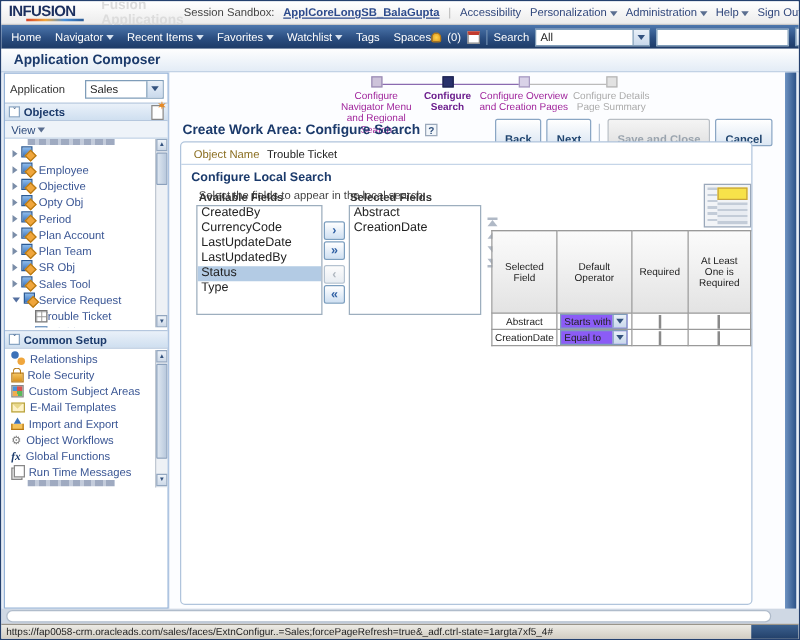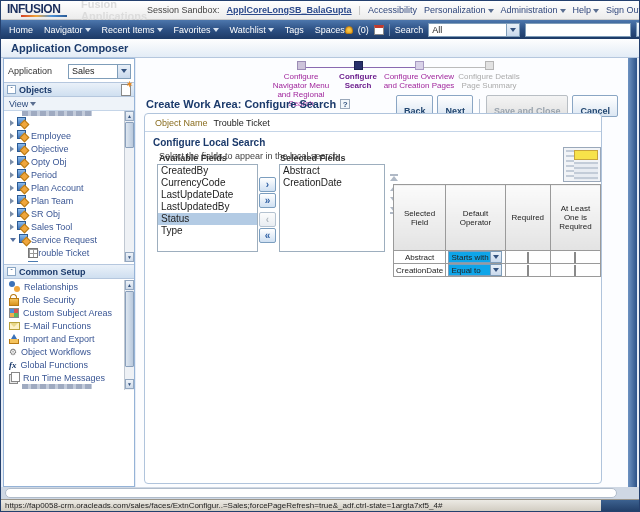--- a/index.html
+++ b/index.html
@@ -140,21 +140,21 @@
   
   .thumb { position:absolute; left:418px; top:33px; width:38px; height:35px; background:#f2f4f7; border:1px solid #9aa8ba; }
   .th-y { position:absolute; right:2px; top:2px; width:24px; height:10px; background:#f7e24a; border:1px solid #c8a43c; }
   .th-l { position:absolute; left:2px; top:2px; width:8px; height:30px; background:repeating-linear-gradient(#c3ccd8 0 2px,#f2f4f7 2px 5px); }
   .th-g { position:absolute; right:2px; top:14px; width:24px; height:18px; background:repeating-linear-gradient(#c3ccd8 0 2px,#e8ecf2 2px 5px); }
 
   
   .cfg-table { position:absolute; left:248px; top:70px; border-collapse:collapse; font-size:8px; color:#222; }
   .cfg-table th { background:linear-gradient(#fbfbfb,#e3e3e3); border:1px solid #9a9a9a; font-weight:normal; padding:19px 2px; height:22px; line-height:9px; text-align:center; }
   .cfg-table td { border:1px solid #9a9a9a; height:13px; text-align:center; padding:0 2px; }
-  .op-select { width:54px; height:12px; margin:0 auto; background:#0ea5e9; border:1px solid #7f9db9; display:flex; align-items:center; }
+  .op-select { width:54px; height:12px; margin:0 auto; background:#8b5cf6; border:1px solid #7f9db9; display:flex; align-items:center; }
   .op-select .txt { flex:1; text-align:left; padding-left:2px; font-size:8px; }
   .op-select .dd-btn { width:11px; }
   .cbx { width:10px; height:10px; margin:0 auto; background:#fff; border:1px solid #8a8a8a; box-shadow:inset 1px 1px 0 #cfcfcf; }
   .colw1{width:45px} .colw2{width:60px} .colw3{width:50px} .colw4{width:58px}
 
   
   .hscroll-zone { position:absolute; top:486px; left:0; width:638px; height:12px; background:#cfd8e4; }
   .hscroll { position:absolute; left:4px; top:1px; width:612px; height:10px; background:#fff; border:1px solid #b0bccb; border-radius:5px; }
   .statusbar { position:absolute; top:498px; left:0; width:638px; height:13px; background:linear-gradient(#eceae4,#cfcabf); border-top:1px solid #9a958a; font-size:8px; color:#222; line-height:12px; padding-left:4px; white-space:nowrap; overflow:hidden; }
   .sb-right { position:absolute; right:0; top:0; width:38px; height:13px; background:linear-gradient(#3c618f,#1e3a63); }
@@ -314,21 +314,21 @@
         <div class="crow">
             <span class="ico-lock"></span>
             <span>Role Security</span>
           </div>
         <div class="crow">
             <span class="ico-csa"></span>
             <span>Custom Subject Areas</span>
           </div>
         <div class="crow">
             <span class="ico-mail"></span>
-            <span>E-Mail Functions</span>
+            <span>E-Mail Templates</span>
           </div>
         <div class="crow">
             <span class="ico-imp"></span>
             <span>Import and Export</span>
           </div>
         <div class="crow">
             <span class="ico-wf">⚙</span>
             <span>Object Workflows</span>
           </div>
         <div class="crow">

